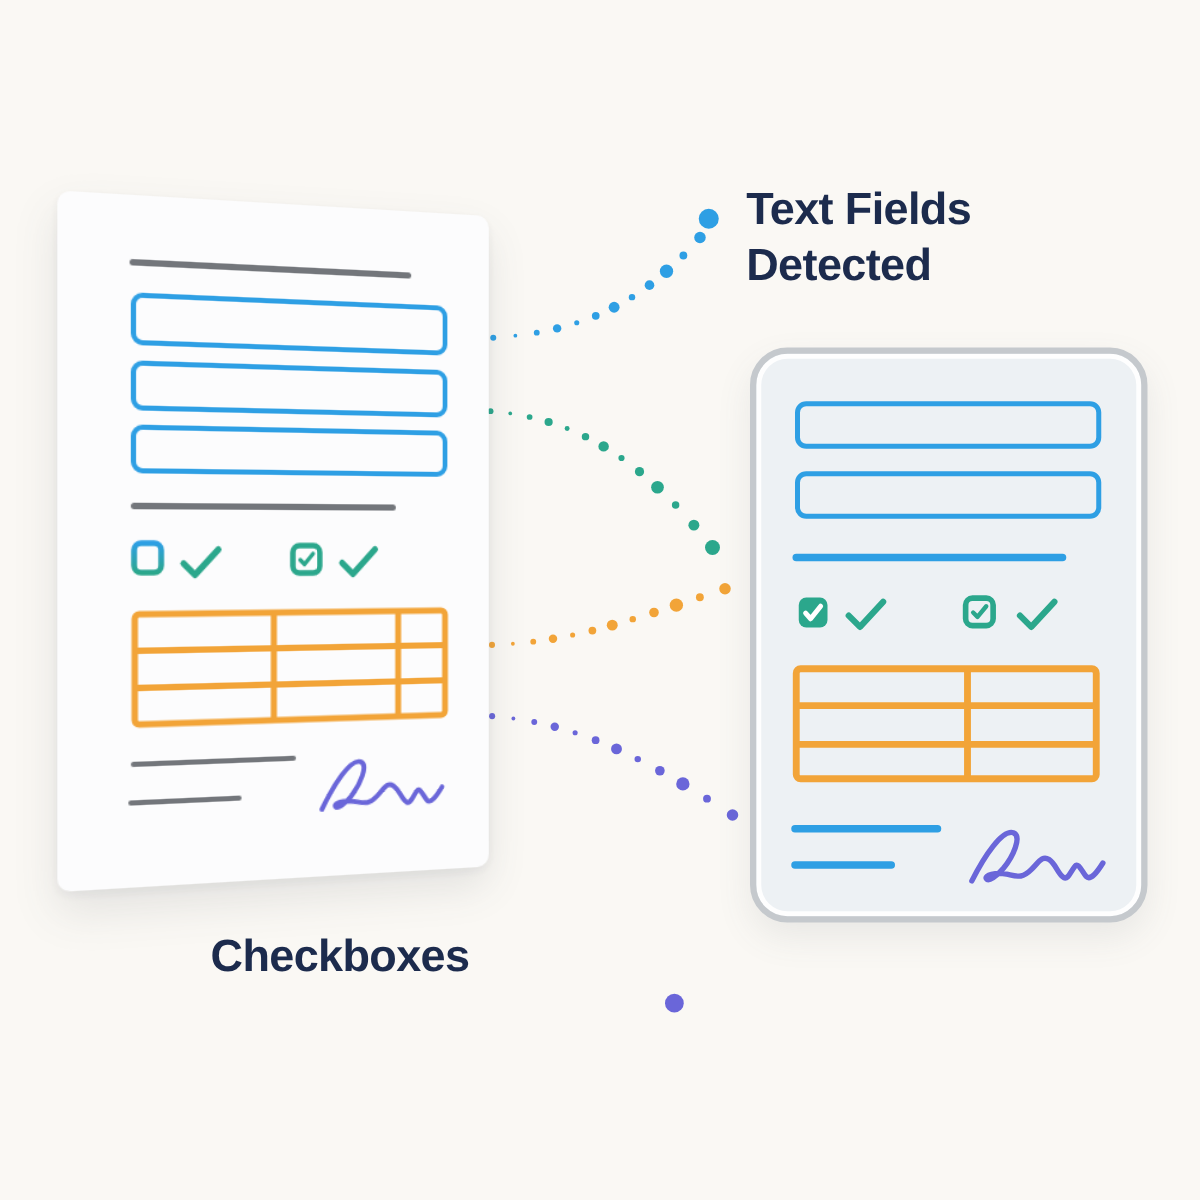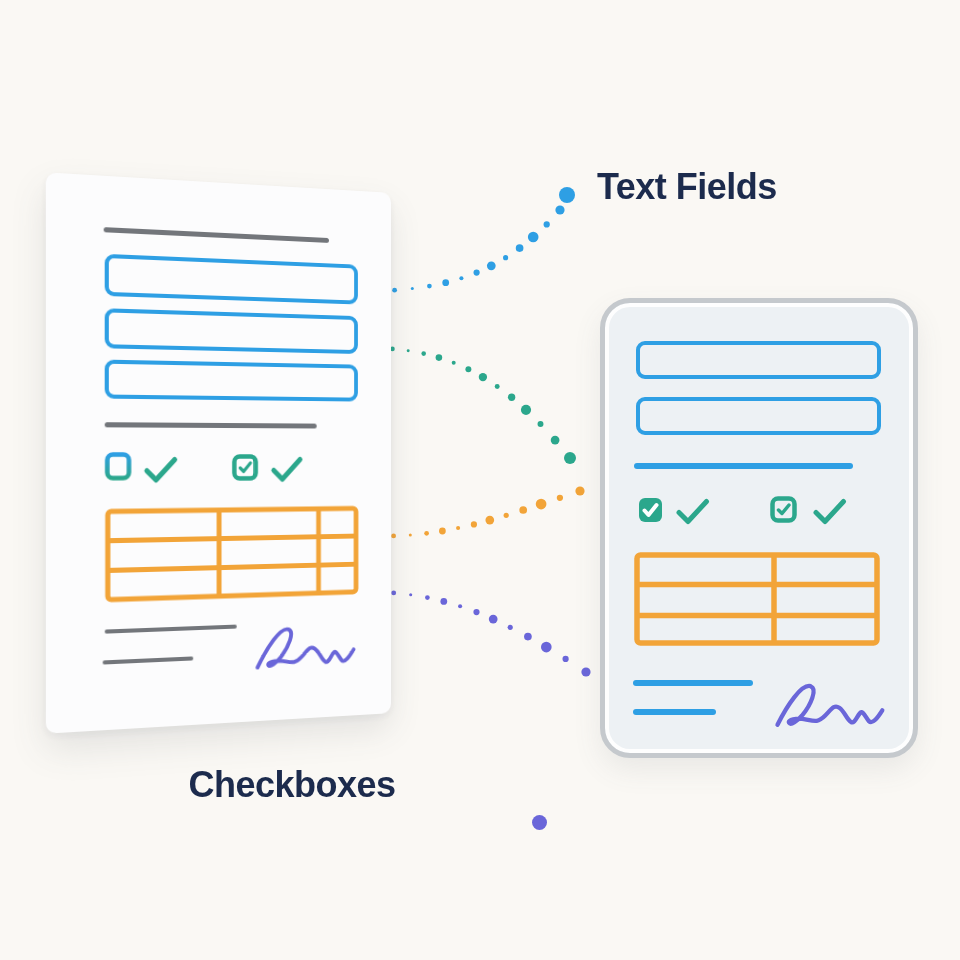--- a/index.html
+++ b/index.html
@@ -1,21 +1,21 @@
 <!DOCTYPE html>
 <html><head>
 <meta charset="utf-8">
 <style>
   html,body{margin:0;padding:0;}
   body{
     width:960px;height:960px;overflow:hidden;position:relative;
     background:var(--page-bg,#faf8f4);
     font-family:"Liberation Sans", sans-serif;
   }
-  .stage{position:absolute;inset:0;margin-top:20px;}
+  .stage{position:absolute;inset:0;}
 
   
   .connector-layer{position:absolute;left:0;top:0;width:960px;height:960px;pointer-events:none;}
 
   
   .doc-left{
     position:absolute;left:50px;top:163px;width:350px;height:540px;
     background:var(--doc-bg,#fcfcfd);
     border-radius:10px;
     box-shadow:0 16px 34px rgba(80,85,95,.13), 0 3px 9px rgba(80,85,95,.07);
@@ -37,21 +37,21 @@
     border:5px solid var(--panel-border,#c5c9cd);
     border-radius:30px;
     box-shadow:inset 0 0 0 4px rgba(255,255,255,.9), 0 12px 28px rgba(90,95,105,.10);
   }
 
   
   .label{
     position:absolute;color:var(--navy,#1c2b4d);
     font-size:36px;font-weight:700;line-height:45px;letter-spacing:-.5px;
   }
-  .label-checkboxes{left:122px;top:742px;width:340px;text-align:center;}
+  .label-checkboxes{left:102px;top:742px;width:340px;text-align:center;}
   .label-textfields{left:597px;top:144px;}
   .label-signatures{left:564px;top:780px;}
   .bullet{position:absolute;border-radius:50%;}
   .bullet-blue{left:559px;top:167px;width:16px;height:16px;background:var(--blue,#2e9fe4);}
   .bullet-purple{left:532px;top:795px;width:15px;height:15px;background:var(--purple,#6a66d9);}
 
   svg{display:block;overflow:visible;}
 </style>
 </head>
 <body style="--page-bg: #faf8f4; --blue: #2e9fe4; --teal: #2ba78c; --orange: #f2a438; --purple: #6a66d9; --navy: #1c2b4d; --gray: #73767b; --doc-bg: #fcfcfd; --panel-bg: #edf1f4; --panel-border: #c5c9cd;">
@@ -195,20 +195,21 @@
     <div class="abs blue-line" style="left:28px;top:406px;width:83px;height:6px;"></div>
 
     <svg class="abs" style="left:168px;top:375px;" width="112" height="54" viewBox="0 0 125 60">
       <path d="M 5,52 C 16,30 32,6 42,9 C 50,12 42,30 33,41 C 27,48 20,53 18,50 C 16,47 26,44 36,46 C 46,48 50,50 58,42 C 65,35 68,29 74,33 C 80,37 82,46 87,49 C 91,51 93,44 97,39 C 100,35 103,43 107,48 C 111,52 117,44 122,36" fill="none" stroke="var(--purple,#6a66d9)" stroke-width="4.8" stroke-linecap="round" stroke-linejoin="round"></path>
     </svg>
   </div>
 
   <div class="bullet bullet-blue"></div>
   <div class="label label-textfields">
     <div>Text Fields</div>
+    <div>Detected</div>
   </div>
 
   <div class="label label-checkboxes">
     <div>Checkboxes</div>
   </div>
 
   <div class="bullet bullet-purple"></div>
 
 </div>
 

